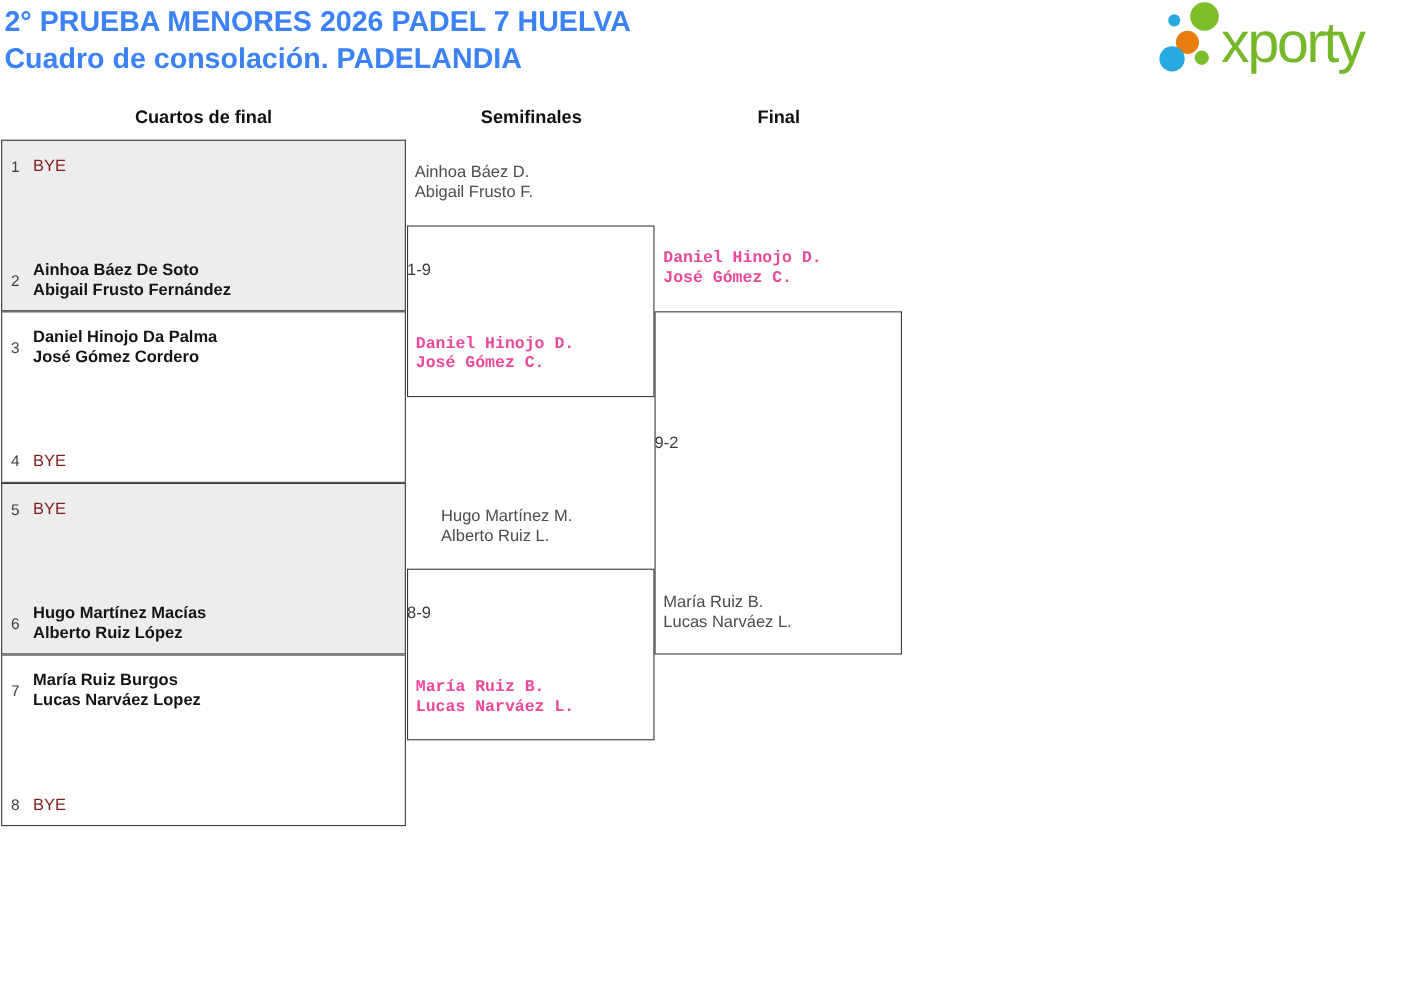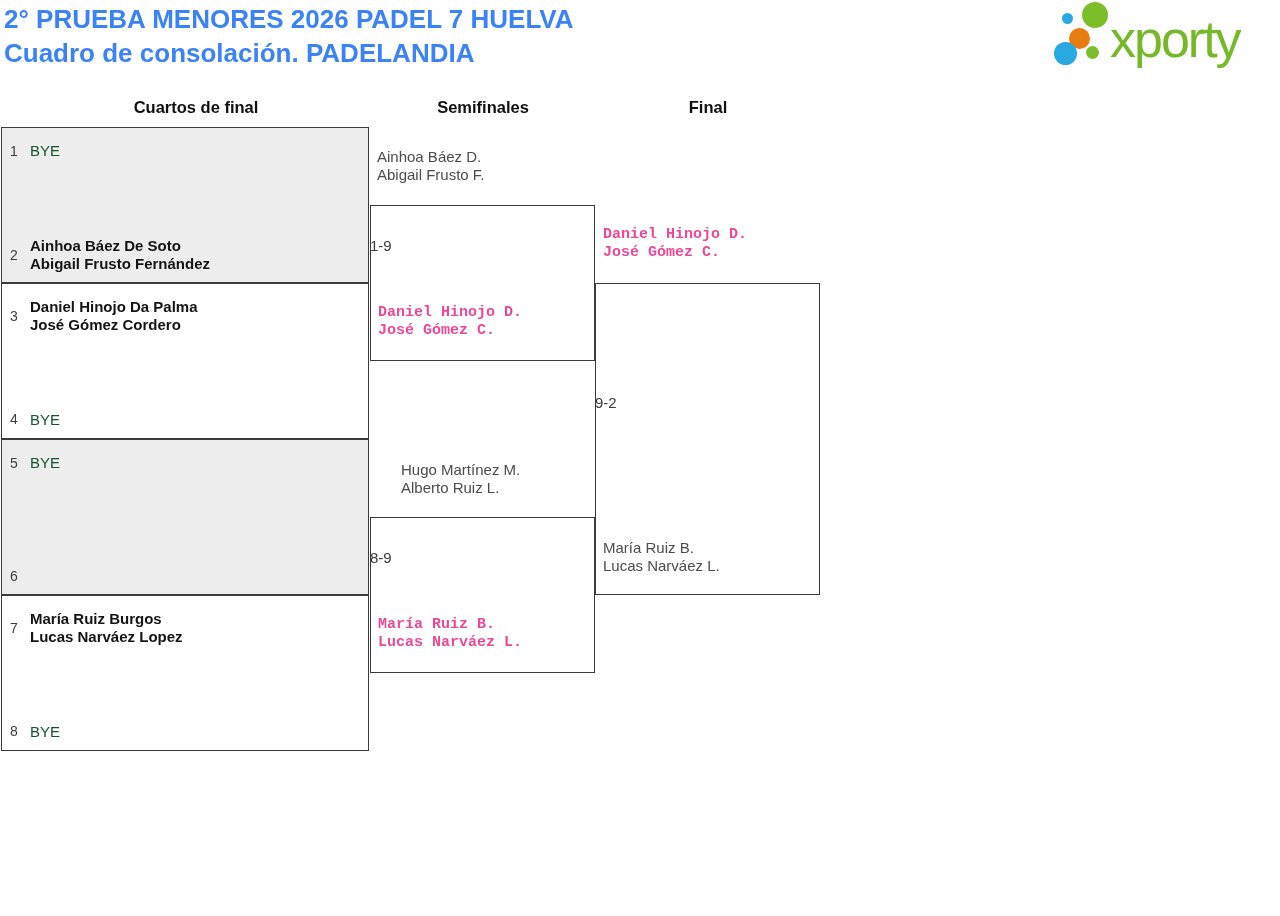--- a/index.html
+++ b/index.html
@@ -15,35 +15,35 @@
   .logo { position:absolute; left:1048px; top:0; width:230px; height:76px; display:block; text-decoration:none; }
   .dot { position:absolute; border-radius:50%; }
   .d-green-lg  { left:34px; top:2px;  width:26px; height:26px; background:#7cbd2a; }
   .d-blue-sm   { left:14px; top:13px; width:11px; height:11px; background:#29a9e1; }
   .d-orange    { left:21px; top:28px; width:21px; height:21px; background:#e87c0e; }
   .d-blue-lg   { left:6px;  top:42px; width:23px; height:23px; background:#29a9e1; }
   .d-green-sm  { left:38px; top:46px; width:13px; height:13px; background:#7cbd2a; }
   .wordmark { position:absolute; left:62px; top:13px; font-size:52px; font-weight:400; letter-spacing:-2px; color:#76b82a; line-height:1; }
   
   .col-header { position:absolute; top:98px; font-size:16.5px; font-weight:700; color:#101010; text-align:center; }
-  #h-qf { left:0;     width:370px;margin-left:11px; }
+  #h-qf { left:0;     width:370px; }
   #h-sf { left:370px; width:226px; }
   #h-f  { left:596px; width:224px; }
   
   .qf-box {
     position:absolute; left:1px; width:368px; height:156px;
     border:1px solid #3b3b3b; background:#ffffff;
     display:flex; flex-direction:column; justify-content:space-between;
     padding:14px 0 10px 0;
   }
   .qf-box.shaded { background:#ededed; }
   #qf1 { top:127px; } #qf2 { top:283px; } #qf3 { top:439px; } #qf4 { top:595px; }
   .slot { display:flex; align-items:center; }
   .seed { width:20px; margin-left:8px; flex:none; font-size:14px; color:#3d3d3d; }
-  .names { font-size:15px; line-height:17.5px; color:#14532d; }
+  .names { font-size:15px; line-height:17.5px; color:#7f1d1d; }
   .slot.winner .names { font-weight:700; color:#141414; }
   .ln { display:block; white-space:nowrap; }
   
   .match-box { position:absolute; border:1px solid #3b3b3b; background:transparent; }
   #sf1   { left:370px; top:205px; width:225px; height:156px; }
   #sf2   { left:370px; top:517px; width:225px; height:156px; }
   #final { left:595px; top:283px; width:225px; height:312px; }
   .pair { position:absolute; font-size:15px; line-height:17.5px; color:#4c4c4c; white-space:nowrap; }
   .pair.bold { font-weight:700; color:#ec4899;font-family:Liberation Mono, monospace; }
   #sf1-top    { left:377px; top:148px; }
@@ -113,20 +113,24 @@
 <div class="qf-box shaded" id="qf3">
   <div class="slot">
     <span class="seed">5</span>
     <span class="names">
       <span class="ln">BYE</span>
       <span class="ln"></span>
     </span>
   </div>
   <div class="slot winner">
     <span class="seed">6</span>
+    <span class="names">
+      <span class="ln">Hugo Martínez Macías</span>
+      <span class="ln">Alberto Ruiz López</span>
+    </span>
   </div>
 </div>
 
 <div class="qf-box" id="qf4">
   <div class="slot winner">
     <span class="seed">7</span>
     <span class="names">
       <span class="ln">María Ruiz Burgos</span>
       <span class="ln">Lucas Narváez Lopez</span>
     </span>

